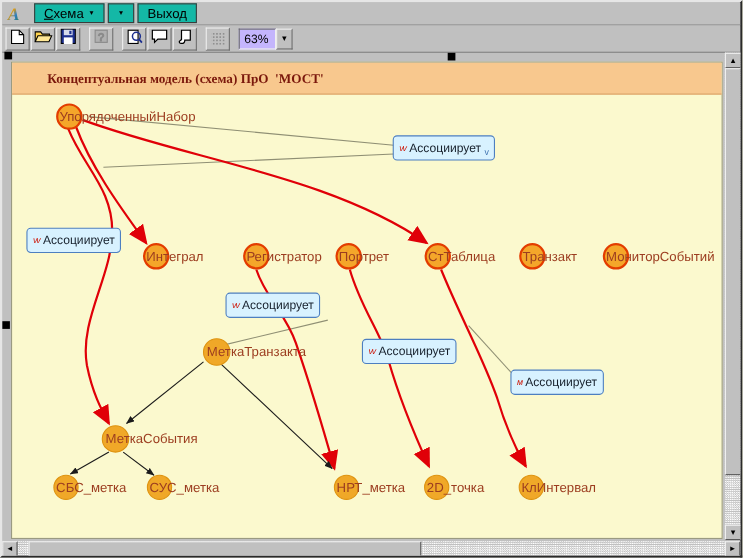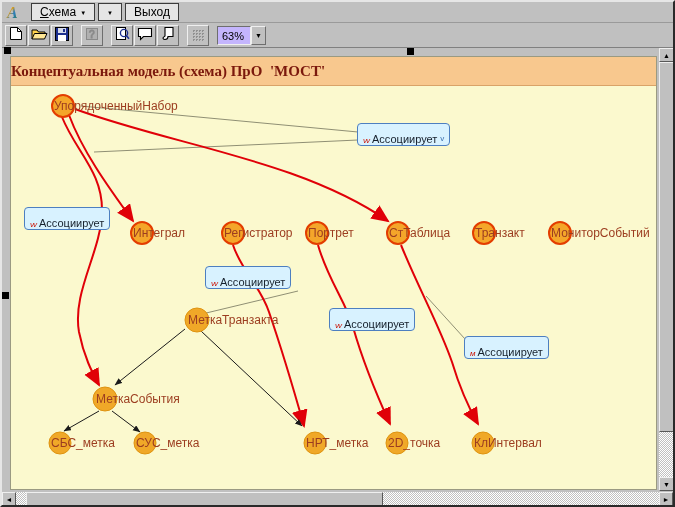--- a/index.html
+++ b/index.html
@@ -7,21 +7,21 @@
   body { font-family:"Liberation Sans", sans-serif; background:#c0c0c0; }
   #window {
     position:relative; width:675px; height:507px; background:#c0c0c0;
     border:2px solid; border-color:#e6e6e6 #2a2a2a #2a2a2a #e6e6e6; overflow:hidden;
   }
   
   .menubar { position:absolute; left:0; top:0; width:671px; height:21px;
     display:flex; align-items:center; background:#c0c0c0; border-bottom:1px solid #9a9a9a; }
   .applogo { width:20px; height:17px; margin:0 3px 0 3px; display:flex; align-items:center; justify-content:center; }
   .mitem { display:flex; align-items:center; gap:4px; height:18px; padding:0 8px;
-    border:1px solid #3c3c3c; background:#e5e5e5; margin-left:3px; font-size:12px; color:#000; cursor:default; }
+    border:1px solid #3c3c3c; background:#14b8a6; margin-left:3px; font-size:12px; color:#000; cursor:default; }
   .mitem .u { text-decoration:underline; }
   .marrow { font-size:6px; color:#000; padding-top:2px; }
   
   .toolbar { position:absolute; left:0; top:22px; width:671px; height:24px;
     display:flex; align-items:center; background:#c0c0c0; border-bottom:1px solid #808080; }
   .tbtn { width:22px; height:21px; display:flex; align-items:center; justify-content:center;
     background:#c0c0c0; border:1px solid; border-color:#efefef #6e6e6e #6e6e6e #efefef; margin-left:1px; }
   .tbtn.disabled svg * { stroke:#8a8a8a !important; fill:#b0b0b0 !important; }
   .tsep { width:7px; height:21px; }
   .combo { display:flex; margin-left:8px; height:19px; }
@@ -30,26 +30,26 @@
   .combo-btn { width:15px; height:19px; background:#c0c0c0; border:1px solid; border-color:#efefef #6e6e6e #6e6e6e #efefef;
     display:flex; align-items:center; justify-content:center; font-size:7px; color:#000; }
   .griddots { width:13px; height:11px;
     background-image:conic-gradient(#909090 0 25%, transparent 0 50%, transparent 0 75%, transparent 0);
     background-size:3px 3px; }
   
   .canvas { position:absolute; left:8px; top:54px; width:647px; height:434px;
     background:#FBF9CE; border:1px solid #9a9a82; }
   .canvas-header { position:absolute; left:0; top:0; width:100%; height:29px; background:#F8C88E;
     border-bottom:1px solid #d9a368; display:flex; align-items:center; }
-  .canvas-title { font-family:"Liberation Serif", serif; font-weight:bold; font-size:15px;
-    color:#7B180C; white-space:pre; }
+  .canvas-title { font-family:"Liberation Serif", serif; font-weight:bold; font-size:12px;
+    color:#7B180C; padding-left:32px; white-space:pre; }
   .diagram-svg { position:absolute; left:9px; top:83px; }
   .node-label { font-family:"Liberation Sans", sans-serif; font-size:12px; fill:#9C3D20; }
   
-  .assoc { position:absolute; height:23px; display:flex; align-items:flex-end; gap:3px;
+  .assoc { position:absolute; height:23px; display:flex; align-items:center; gap:3px;
     background:#D8F2FF; border:1px solid #4D7FC0; border-radius:4px; padding:0 5px;
     font-size:11px; color:#16202c; }
   .assoc .pre { color:#cc1100; font-size:8px; font-style:italic; letter-spacing:-1px; }
   .assoc .suf { color:#3a6fae; font-size:8px; align-self:flex-end; padding-bottom:2px; }
   
   .handle { position:absolute; width:7px; height:7px; background:#000; }
   
   .dither { background:#c0c0c0;
     background-image:conic-gradient(#ffffff 0 25%, transparent 0 50%, #ffffff 0 75%, transparent 0);
     background-size:2px 2px; }

